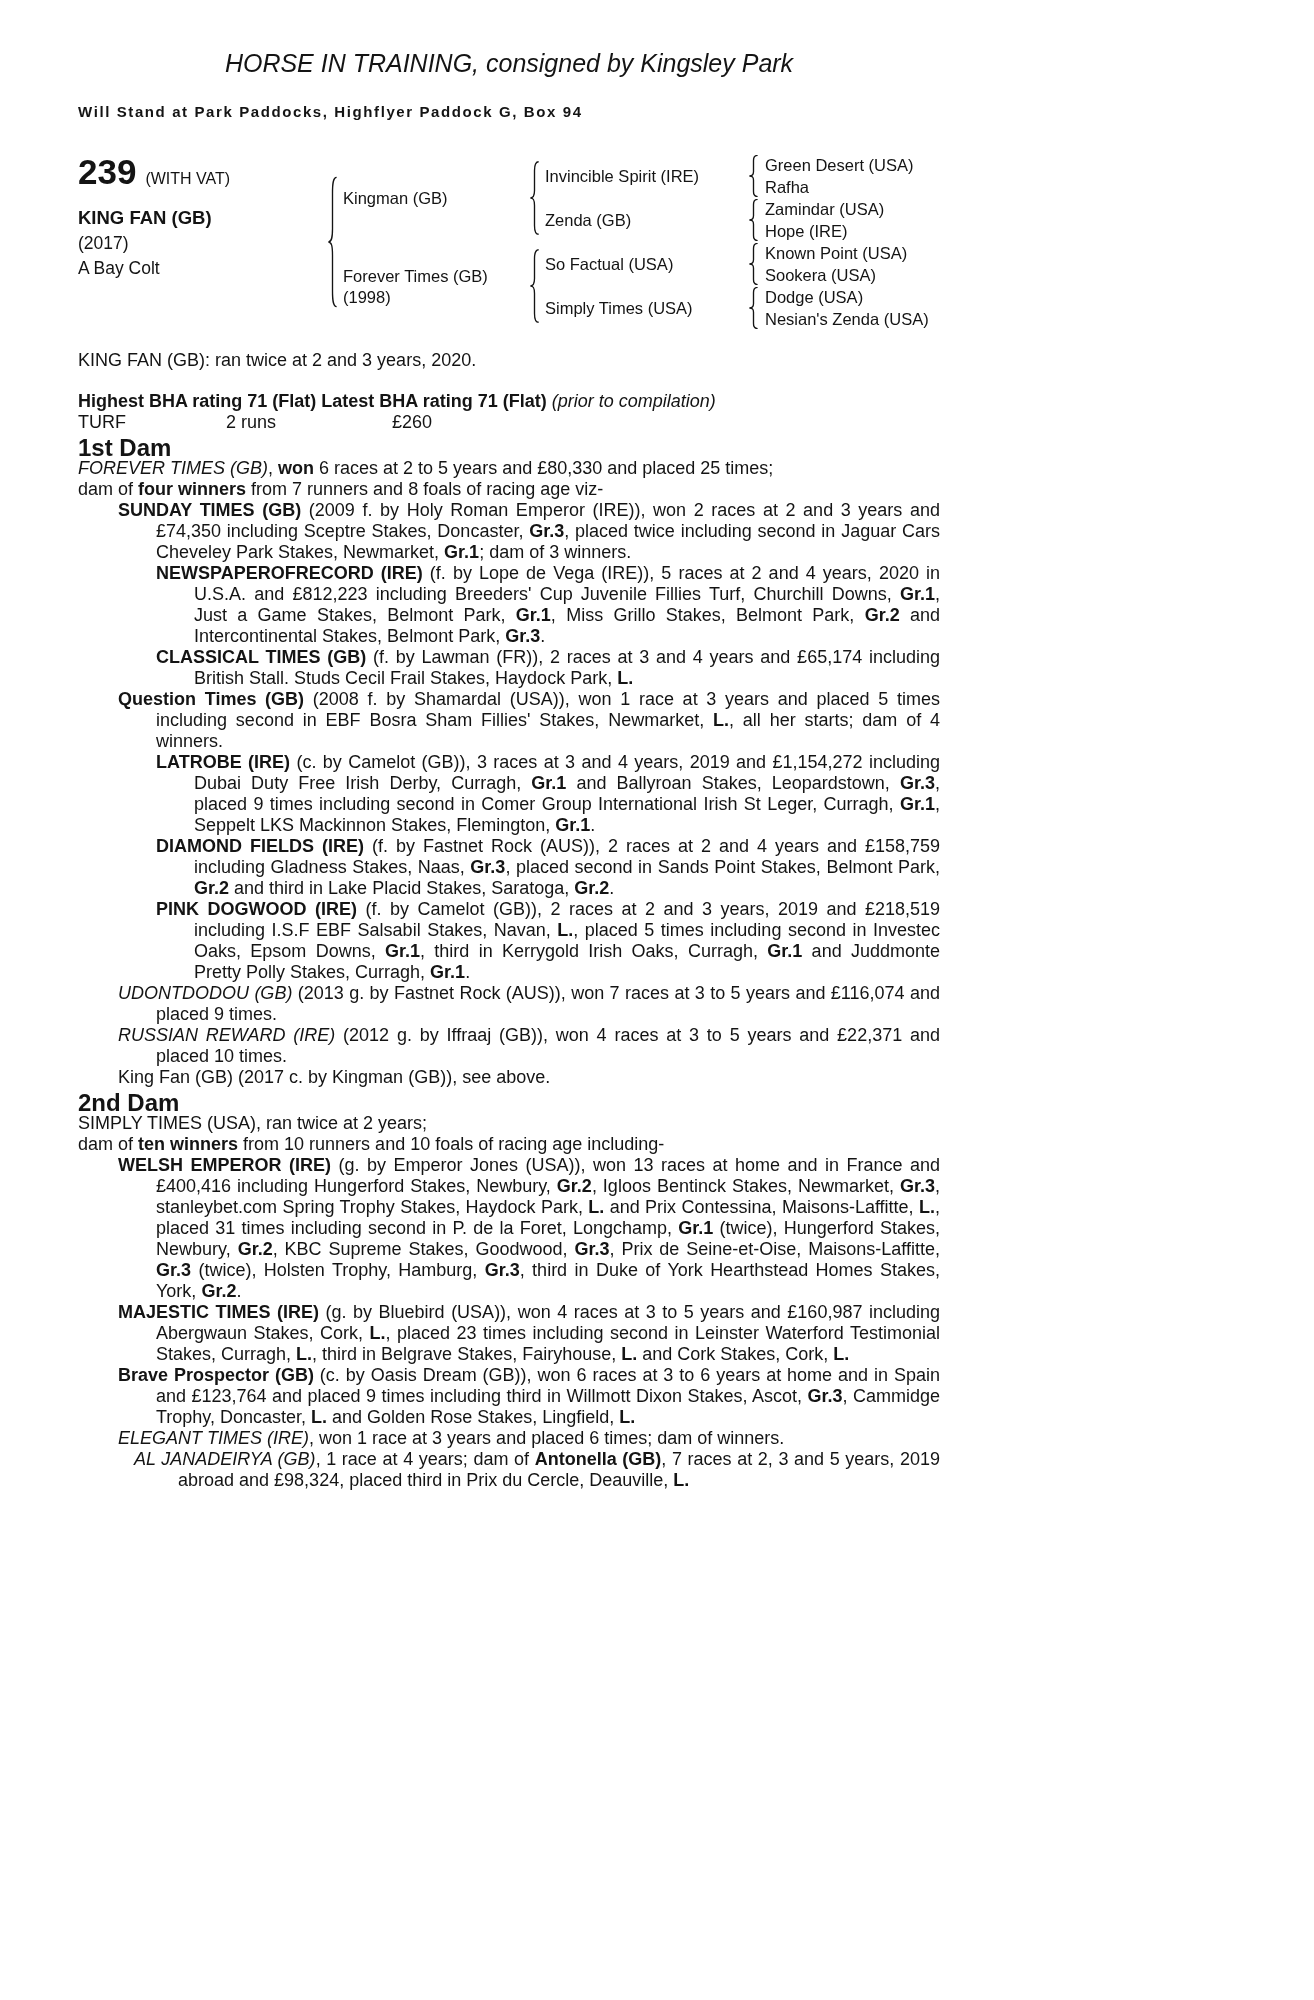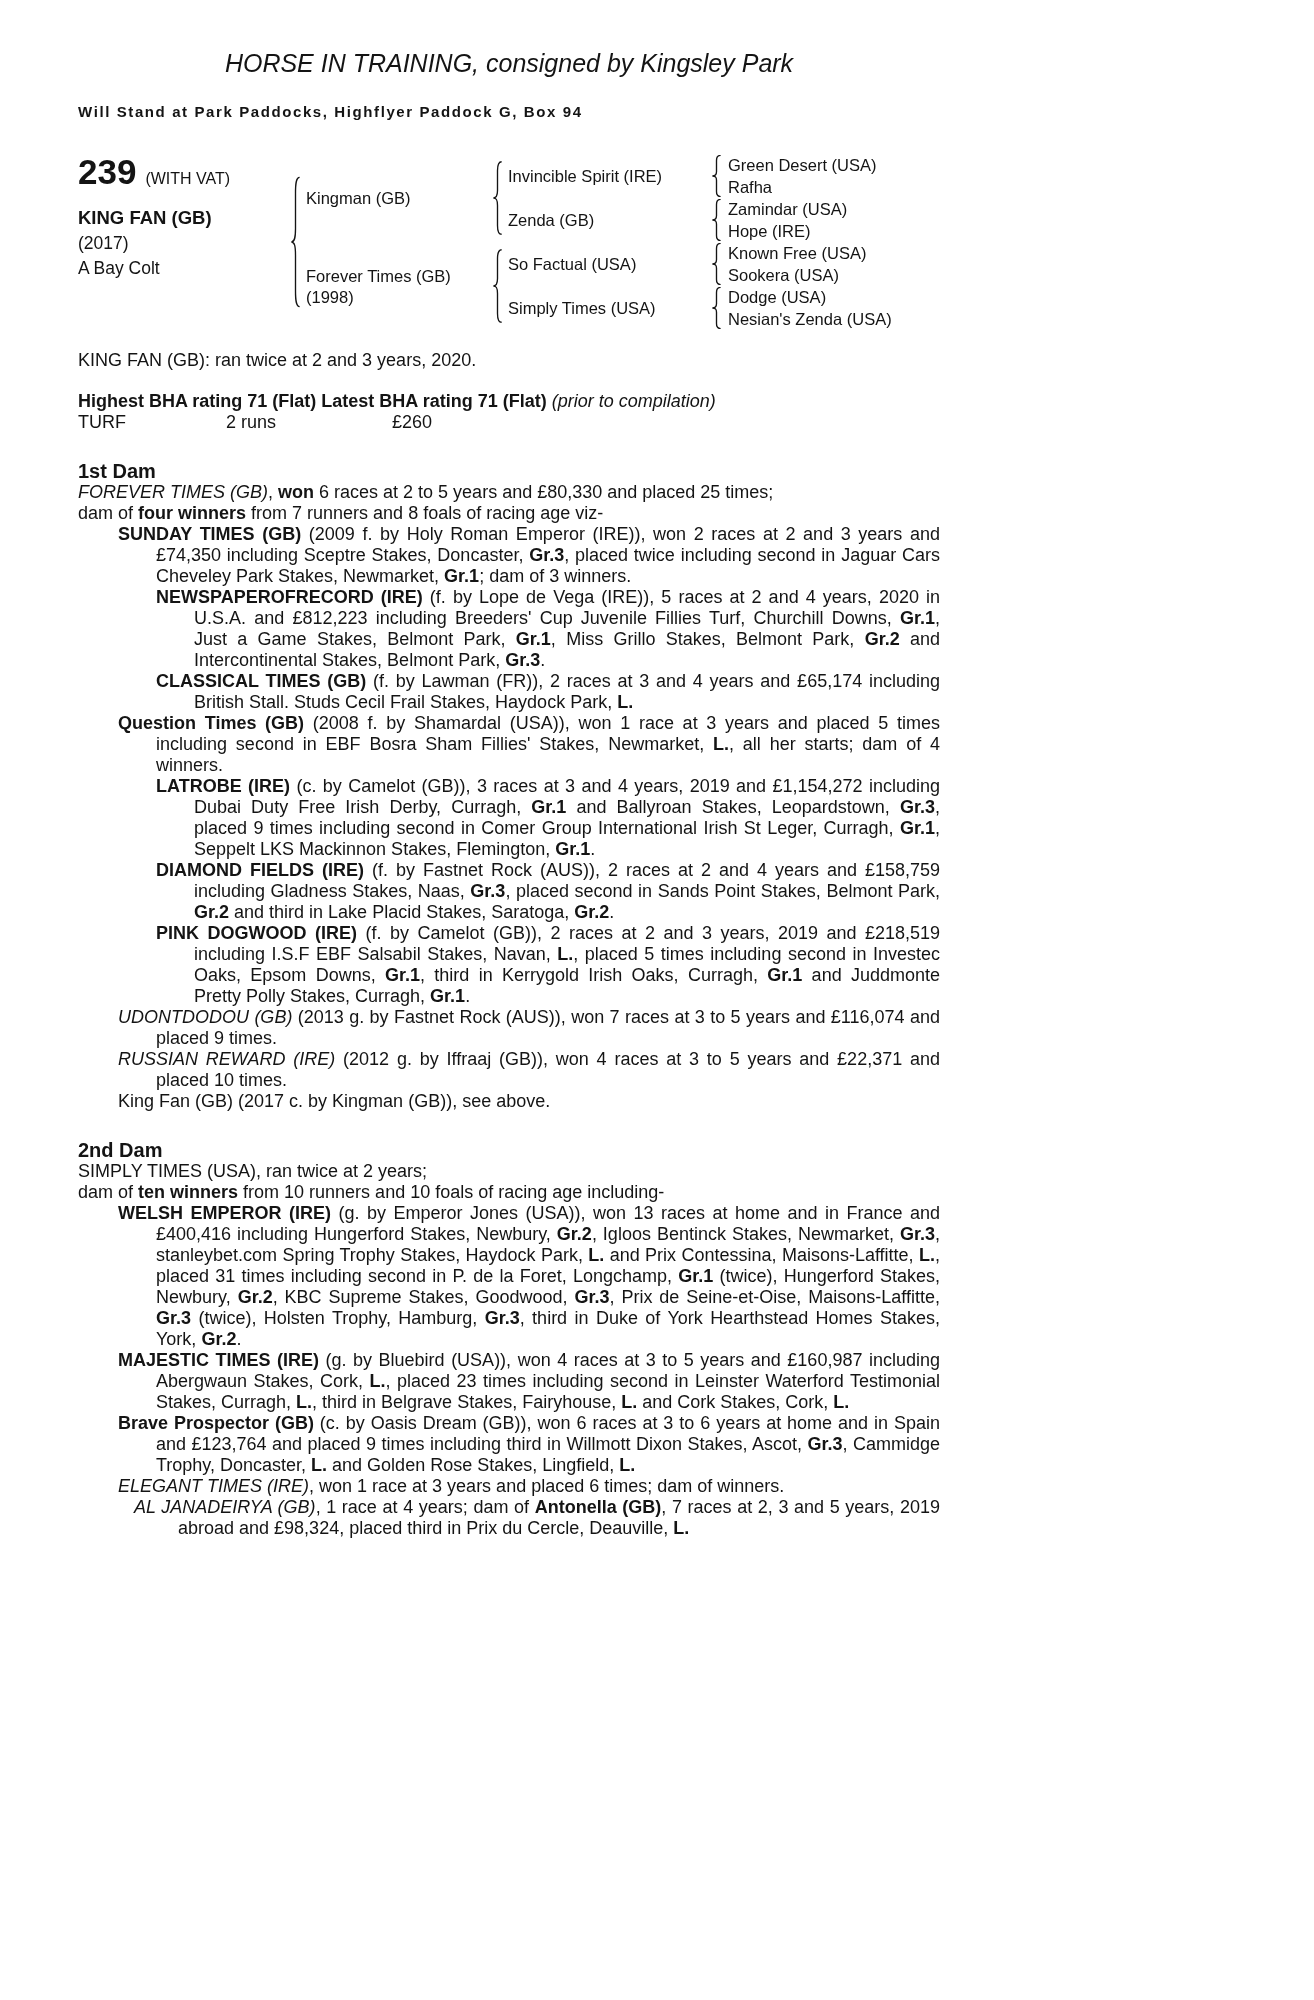--- a/index.html
+++ b/index.html
@@ -10,21 +10,21 @@
   }
   .content{margin-left:78px;width:862px;}
   .title{
     padding-top:48px;text-align:center;font-style:italic;
     font-size:25px;line-height:30px;
   }
   .stand{
     margin-top:22px;font-size:15px;font-weight:bold;
     letter-spacing:1.6px;line-height:24px;
   }
-  .lot-area{margin-top:30px;display:flex;}
+  .lot-area{margin-top:30px;display:flex;gap:37px;}
   .lot-info{width:206px;flex:none;}
   .lot-number-row{display:flex;align-items:baseline;gap:9px;}
   .lot-number{font-size:35px;font-weight:bold;line-height:1;}
   .vat{font-size:16px;}
   .horse-name{margin-top:18px;font-size:18.5px;font-weight:bold;}
   .foaled{margin-top:4px;font-size:17.5px;}
   .colour{margin-top:4px;font-size:17.5px;}
 
   .pedigree{
     flex:none;display:grid;
@@ -63,21 +63,21 @@
   .g3r6{grid-column:6;grid-row:6;}
   .g3r7{grid-column:6;grid-row:7;}
   .g3r8{grid-column:6;grid-row:8;}
 
   .body-text{font-size:18px;line-height:21px;}
   .race-summary{margin-top:20px;}
   .rating{margin-top:20px;}
   .stats-row{margin-top:0;}
   .stat-surface{display:inline-block;width:148px;}
   .stat-runs{display:inline-block;width:166px;}
-  .dam-heading{font-size:20px;font-weight:bold;margin:28px 0 0 0;line-height:21px;}
+  .dam-heading{font-size:24px;font-weight:bold;margin:4px 0 0 0;line-height:21px;}
   .para{margin:0;text-align:justify;}
   .b{font-weight:bold;}
   .i{font-style:italic;}
 </style>
 </head>
 <body>
 
 <div class="page">
   <div class="content">
 
@@ -149,21 +149,21 @@
         <div class="brace brace-c brC4">
           <svg viewBox="0 0 12 100" preserveAspectRatio="none" aria-hidden="true">
               <path d="M10.5,1 C6.5,1 6,6 6,13 L6,40 C6,47 5,50 1.5,50 C5,50 6,53 6,60 L6,87 C6,94 6.5,99 10.5,99"></path>
             </svg>
         </div>
 
         <div class="ped-cell g3r1">Green Desert (USA)</div>
         <div class="ped-cell g3r2">Rafha</div>
         <div class="ped-cell g3r3">Zamindar (USA)</div>
         <div class="ped-cell g3r4">Hope (IRE)</div>
-        <div class="ped-cell g3r5">Known Free (USA)</div>
+        <div class="ped-cell g3r5">Known Point (USA)</div>
         <div class="ped-cell g3r6">Sookera (USA)</div>
         <div class="ped-cell g3r7">Dodge (USA)</div>
         <div class="ped-cell g3r8">Nesian's Zenda (USA)</div>
       </div>
     </div>
 
     <div class="body-text">
       <div class="race-summary">KING FAN (GB): ran twice at 2 and 3 years, 2020.</div>
       <div class="rating"><span class="b">Highest BHA rating 71 (Flat) Latest BHA rating 71 (Flat) </span><span class="i">(prior to compilation)</span></div>
       <div class="stats-row">

